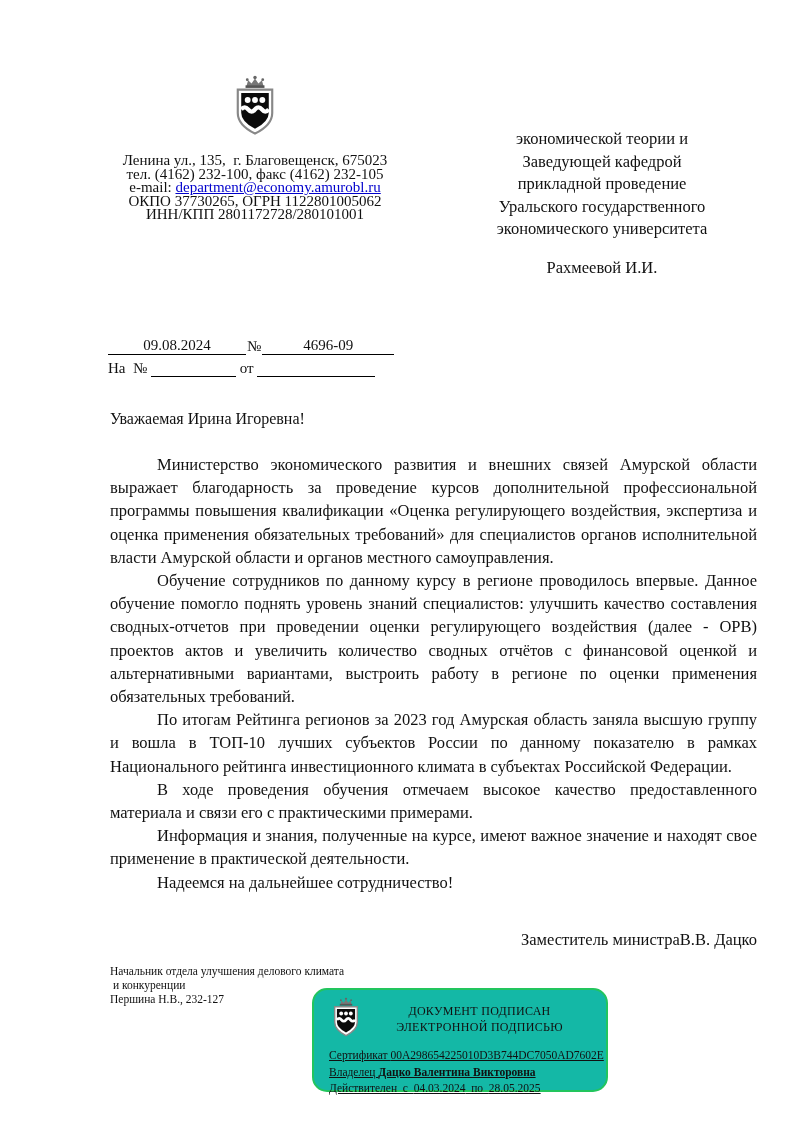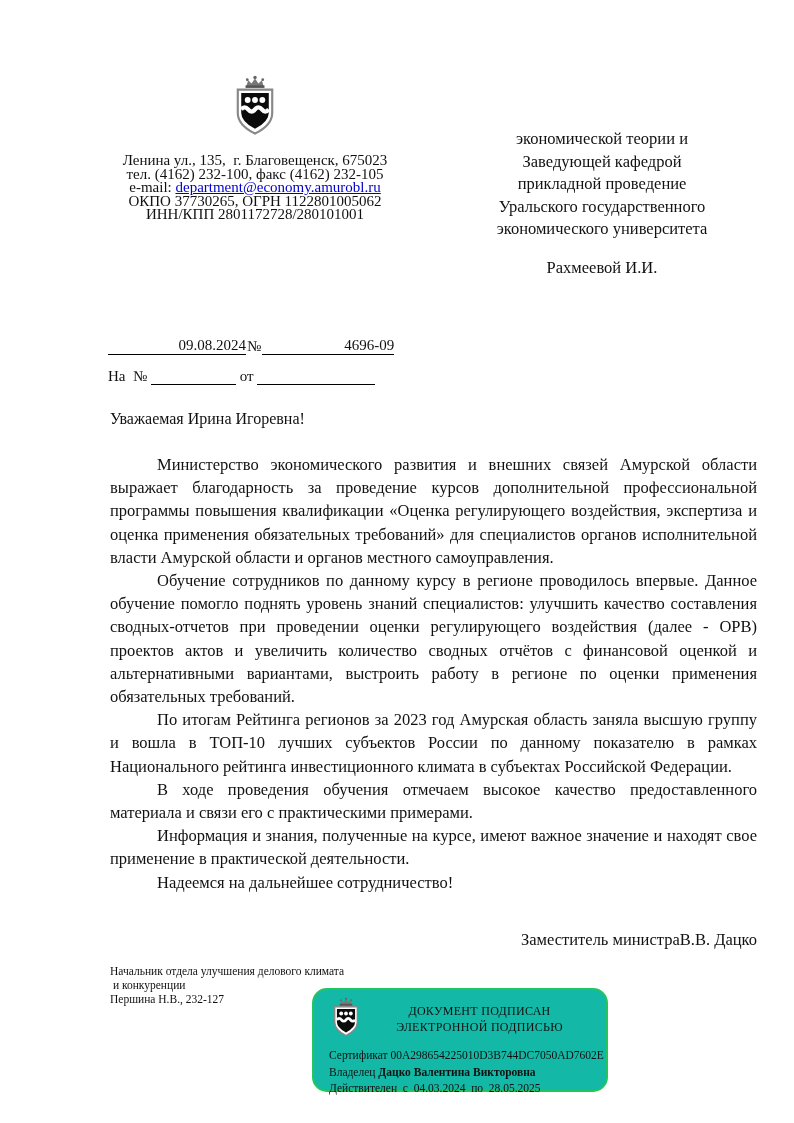--- a/index.html
+++ b/index.html
@@ -40,28 +40,28 @@
   
   .ref-block {
     position: absolute;
     left: 108px; top: 337px;
     width: 300px;
     font-size: 15px;
   }
   .u {
     display: inline-block;
     border-bottom: 1px solid #000;
-    text-align: right;
+    text-align: center;
     vertical-align: bottom;
   }
   .seg-date { width: 138px; }
   .seg-num  { width: 132px; }
   .blank-a  { width: 85px;  height: 16px; }
   .blank-b  { width: 118px; height: 16px; }
-  .ref-row2 { margin-top: 13px; }
+  .ref-row2 { margin-top: 5px; }
   .no-sign { padding: 0 1px; }
 
   
   .header-right {
     position: absolute;
     left: 443px; top: 128px;
     width: 318px;
     text-align: center;
     font-size: 16.5px;
     line-height: 22.5px;
@@ -122,20 +122,21 @@
     flex: 1;
     text-align: center;
     font-size: 12px;
     line-height: 15.5px;
     letter-spacing: 0.3px;
   }
   .stamp-lines {
     margin: 5px 8px 0 15px;
     font-size: 11.5px;
     line-height: 16.5px;
+    text-decoration: underline;
   }
   .bold { font-weight: bold; }
 </style>
 </head>
 <body>
 
 <div class="page">
 
   <div class="header-left">
     <span class="emblem">

